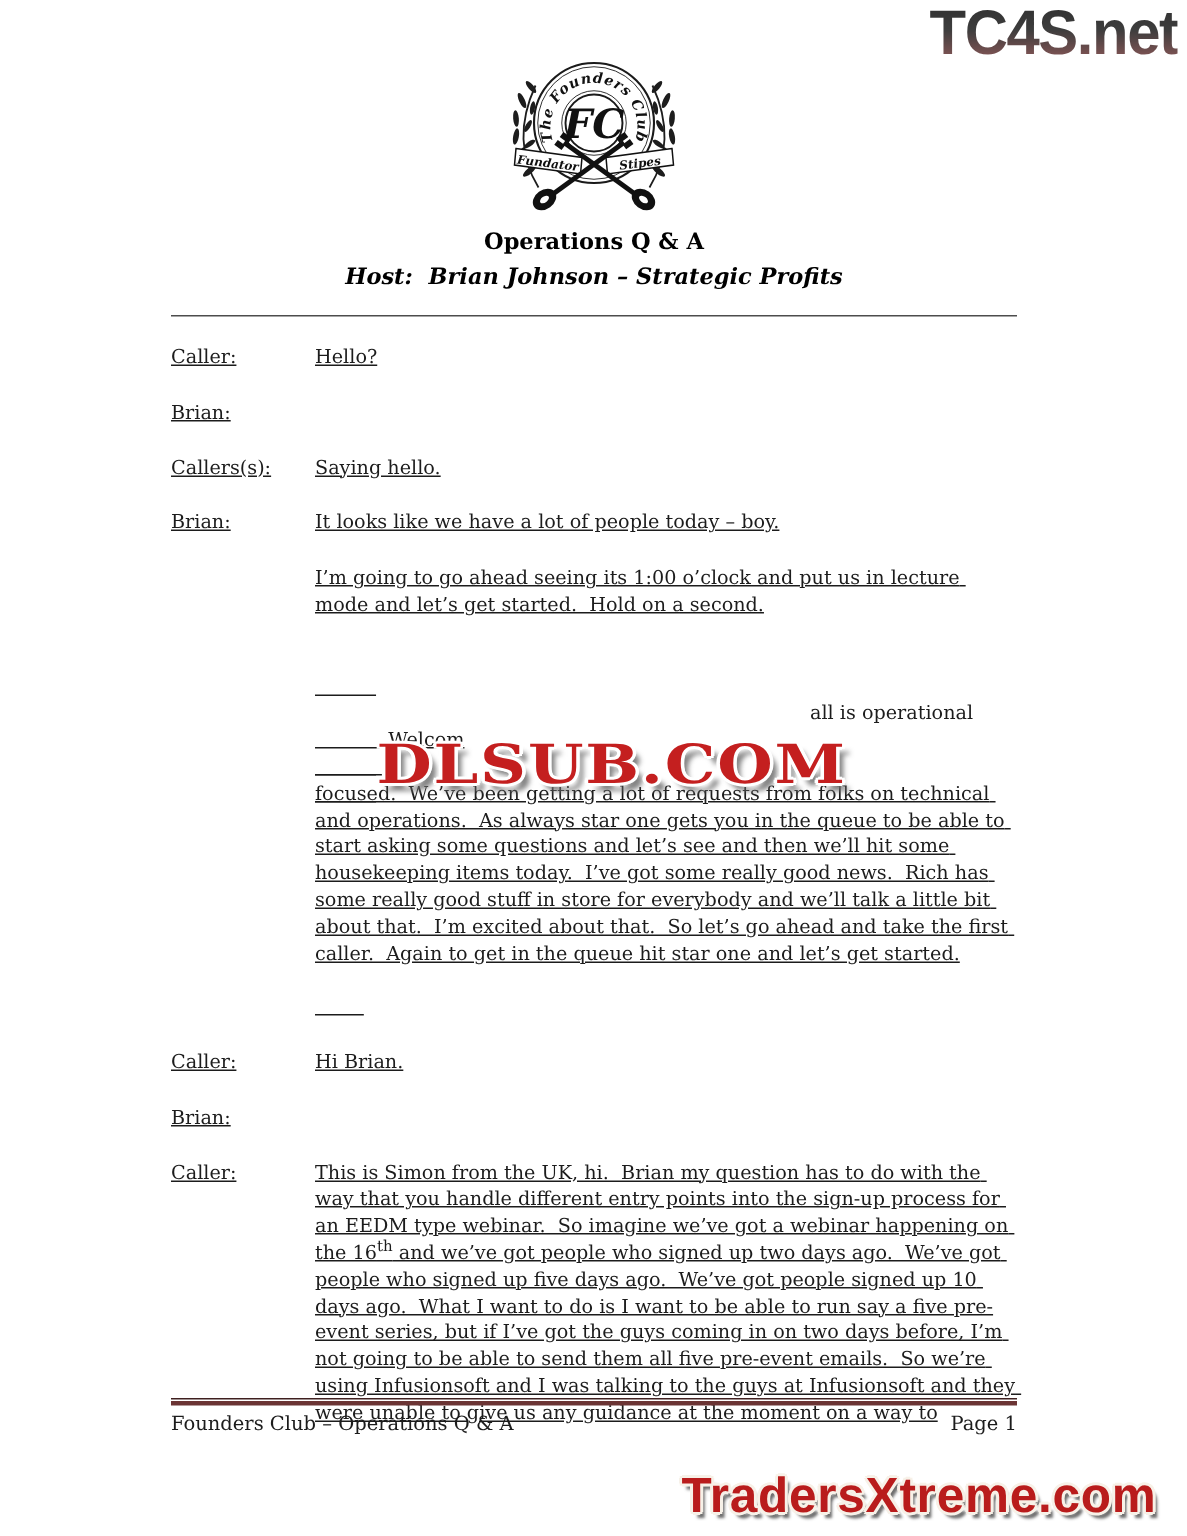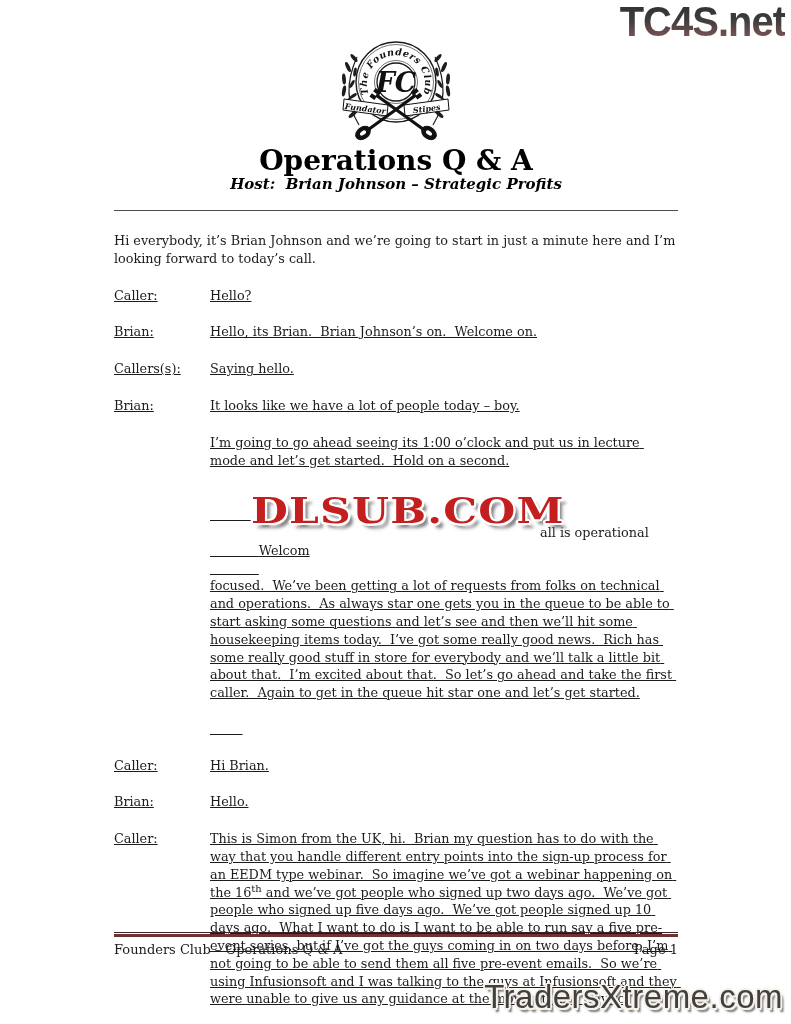--- a/index.html
+++ b/index.html
@@ -4,21 +4,21 @@
 <style>
   html,body{margin:0;padding:0;}
   body{
     width:791px;height:1024px;background:#ffffff;position:relative;overflow:hidden;
     font-family:"DejaVu Serif",serif;color:#222;
   }
   .content{position:absolute;left:114px;top:0;width:564px;}
   
   .logo-wrap{margin-top:36px;text-align:center;height:106px;}
   .title-block{text-align:center;}
-  .page-title{font-size:28px;font-weight:bold;color:#000;line-height:26px;margin-top:6px;}
+  .page-title{font-size:15px;font-weight:bold;color:#000;line-height:26px;margin-top:6px;}
   .host-line{font-size:15px;font-weight:bold;color:#000;line-height:21px;white-space:pre-wrap;font-style:italic;}
   .date-line{font-size:13.5px;font-weight:bold;color:#000;line-height:18px;}
   .header-divider{border:none;border-top:1.5px solid #4d4d4d;margin:15px 0 0 0;}
   
   .bodytext{font-size:12.8px;line-height:17.8px;color:#1c1c1c;}
   .intro{margin-top:21px;white-space:pre-wrap;}
   .dialog{display:flex;margin-top:19px;text-decoration:underline;}
   .speaker{width:96px;flex:none;}
   .dialog-col{width:468px;}
   .dpara{white-space:pre-wrap;}
@@ -38,23 +38,23 @@
     position:absolute;left:251px;top:491px;
     font-family:"DejaVu Serif",serif;font-weight:bold;font-size:36px;line-height:1.1;
     letter-spacing:1px;transform:scaleX(1.18);transform-origin:left center;
     color:#c41f1f;white-space:nowrap;
     text-shadow:
       -2px 0 0 #fff,2px 0 0 #fff,0 -2px 0 #fff,0 2px 0 #fff,
       -1.5px -1.5px 0 #fff,1.5px 1.5px 0 #fff,-1.5px 1.5px 0 #fff,1.5px -1.5px 0 #fff,
       4px 5px 3px rgba(110,110,110,0.85);
   }
   .tradersx{
-    position:absolute;top:977px;right:8px;
-    font-family:"Liberation Sans",sans-serif;font-weight:normal;font-size:33px;line-height:1.2;
-    letter-spacing:0.5px;color:#404040;white-space:nowrap;
+    position:absolute;top:977px;right:20px;
+    font-family:"Liberation Sans",sans-serif;font-weight:bold;font-size:33px;line-height:1.2;
+    letter-spacing:0.5px;color:#b91c1c;white-space:nowrap;
     text-shadow:
       -2px 0 0 #f7f1e8,2px 0 0 #f7f1e8,0 -2px 0 #f7f1e8,0 2px 0 #f7f1e8,
       -1.5px -1.5px 0 #f7f1e8,1.5px 1.5px 0 #f7f1e8,-1.5px 1.5px 0 #f7f1e8,1.5px -1.5px 0 #f7f1e8,
       3px 4px 2px rgba(60,60,60,0.75);
   }
   
   .footer{position:absolute;left:114px;top:932px;width:564px;}
   .footer-rule-thin{height:0;border-top:1.5px solid #3f2020;}
   .footer-rule-thick{height:3px;background:#6b3434;margin-top:1px;}
   .footer-row{display:flex;justify-content:space-between;margin-top:5px;
@@ -136,34 +136,30 @@
     </svg>
   </div>
 
   <div class="title-block">
     <div class="page-title">Operations Q &amp; A</div>
     <div class="host-line">Host:  Brian Johnson – Strategic Profits</div>
   </div>
   <hr class="header-divider">
 
   <div class="bodytext">
-    <div class="intro">Hi everybody, it’s Brian Johnson and we’re going to start in just a minute here and I’m looking forward to today’s call.</div>
 
     <div class="dialog">
       <div class="speaker">Caller:</div>
       <div class="dialog-col">
           <div class="dpara">Hello?</div>
         </div>
     </div>
 
     <div class="dialog">
       <div class="speaker">Brian:</div>
-      <div class="dialog-col">
-          <div class="dpara">Hello, its Brian.  Brian Johnson’s on.  Welcome on.</div>
-        </div>
     </div>
 
     <div class="dialog">
       <div class="speaker">Callers(s):</div>
       <div class="dialog-col">
           <div class="dpara">Saying hello.</div>
         </div>
     </div>
 
     <div class="dialog">
@@ -183,23 +179,20 @@
 
     <div class="dialog">
       <div class="speaker">Caller:</div>
       <div class="dialog-col">
           <div class="dpara">Hi Brian.</div>
         </div>
     </div>
 
     <div class="dialog">
       <div class="speaker">Brian:</div>
-      <div class="dialog-col">
-          <div class="dpara">Hello.</div>
-        </div>
     </div>
 
     <div class="dialog">
       <div class="speaker">Caller:</div>
       <div class="dialog-col">
         <div class="dpara"><span>This is Simon from the UK, hi.  Brian my question has to do with the way that you handle different entry points into the sign-up process for an EEDM type webinar.  So imagine we’ve got a webinar happening on the 16</span><sup>th</sup><span> and we’ve got people who signed up two days ago.  We’ve got people who signed up five days ago.  We’ve got people signed up 10 days ago.  What I want to do is I want to be able to run say a five pre-event series, but if I’ve got the guys coming in on two days before, I’m not going to be able to send them all five pre-event emails.  So we’re using Infusionsoft and I was talking to the guys at Infusionsoft and they were unable to give us any guidance at the moment on a way to</span></div>
       </div>
     </div>
   </div>
 </div>

